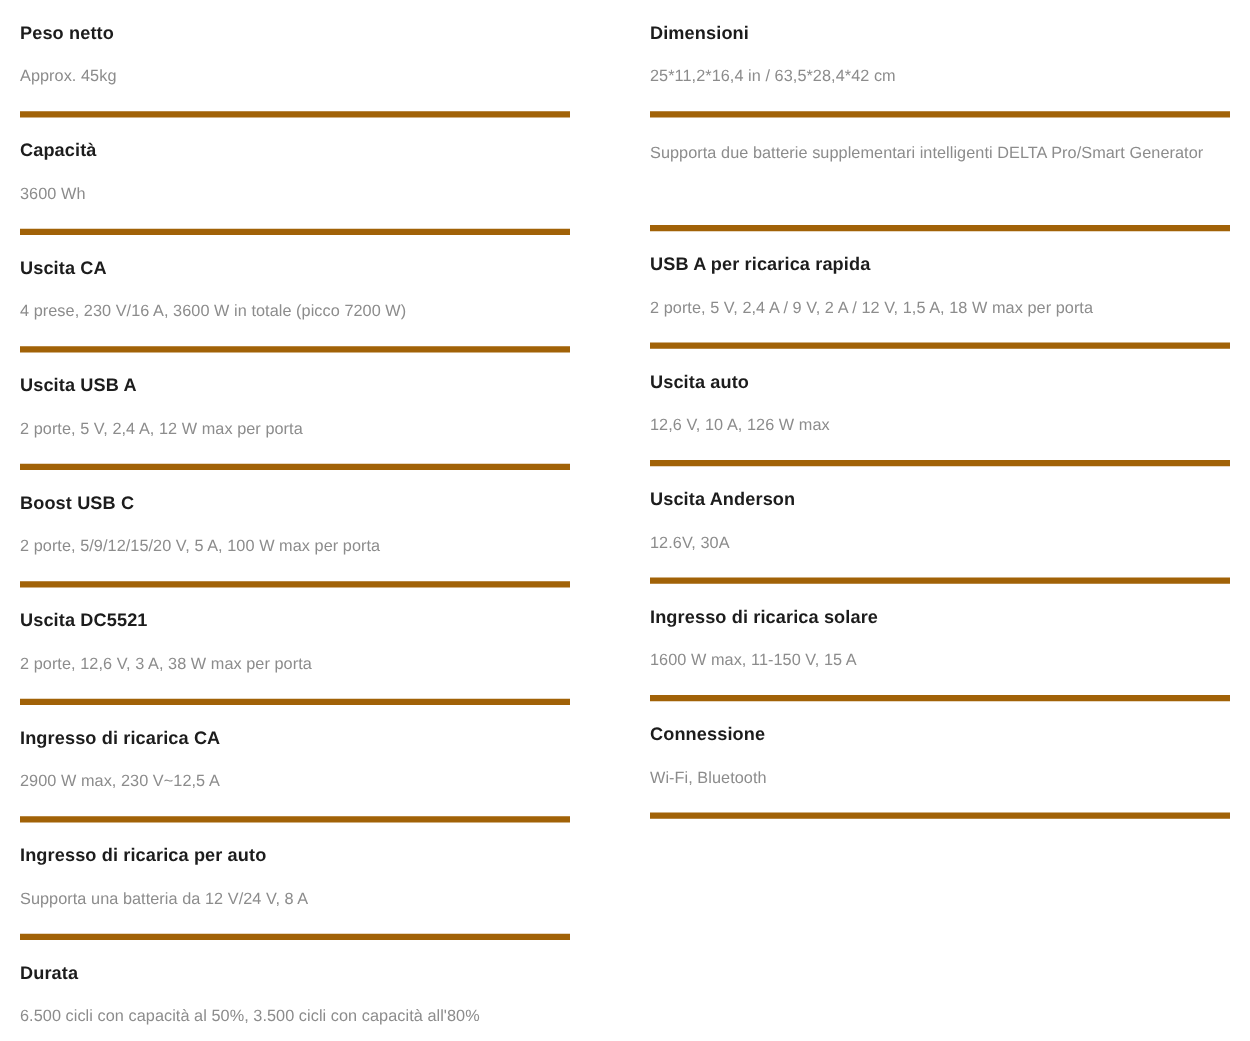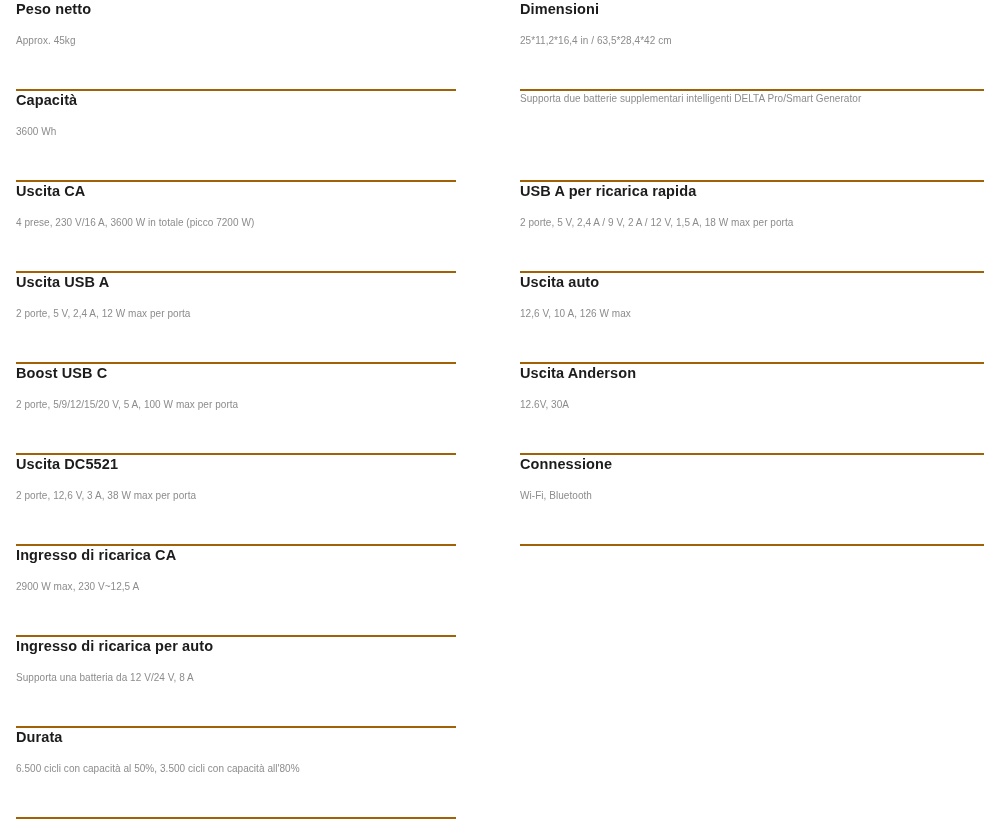--- a/index.html
+++ b/index.html
@@ -16,35 +16,36 @@
   }
   .specs-grid {
     display: grid;
     grid-template-columns: 1fr 1fr;
     column-gap: 40px;
     padding: 0 16px;
     box-sizing: border-box;
     width: 1000px;
   }
   .spec-item {
-    border-bottom: 2px solid #a16207;
+    border-bottom: 5px solid #a16207;
+    padding-top: 18px;
     padding-bottom: 18px;
     box-sizing: border-box;
     min-height: 91px;
   }
   .spec-title {
     font-size: 14.5px;
     font-weight: bold;
     color: #1c1c1c;
     letter-spacing: 0.1px;
     line-height: 1.3;
     margin: 0 0 14px 0;
   }
   .spec-value {
-    font-size: 10px;
+    font-size: 13px;
     color: #8c8c8c;
     line-height: 1.55;
     letter-spacing: 0.05px;
     margin: 0;
   }
   
   .col-left .spec-item { margin-right: 24px; }
   .col-right .spec-item { margin-left: 0; }
 </style>
 </head>
@@ -120,20 +121,24 @@
     <div class="spec-item">
       <p class="spec-title">Uscita auto</p>
       <p class="spec-value">12,6 V, 10 A, 126 W max</p>
     </div>
 
     <div class="spec-item">
       <p class="spec-title">Uscita Anderson</p>
       <p class="spec-value">12.6V, 30A</p>
     </div>
 
+    <div class="spec-item">
+      <p class="spec-title">Ingresso di ricarica solare</p>
+      <p class="spec-value">1600 W max, 11-150 V, 15 A</p>
+    </div>
 
 
     <div class="spec-item">
       <p class="spec-title">Connessione</p>
       <p class="spec-value">Wi-Fi, Bluetooth</p>
     </div>
 
   </div>
 </div>
 

